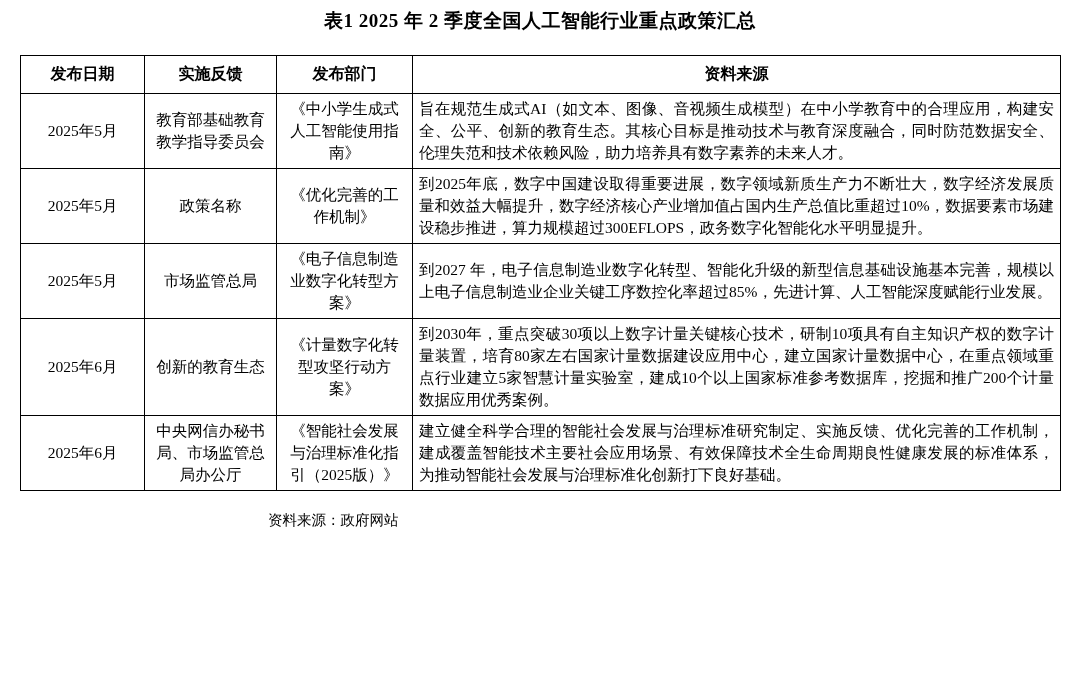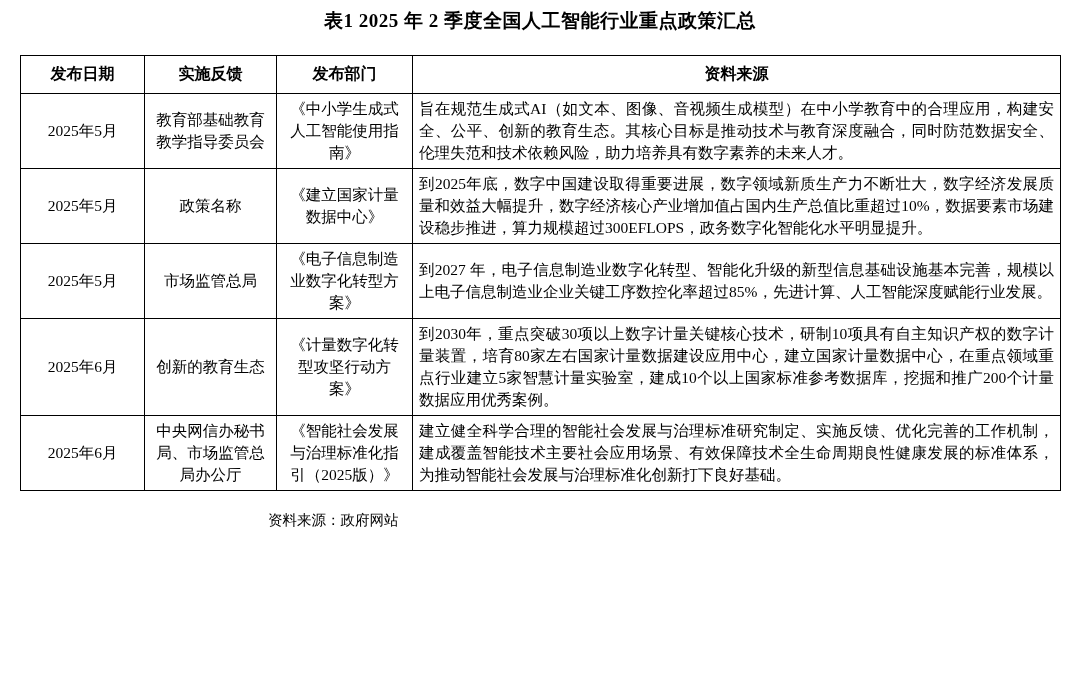--- a/index.html
+++ b/index.html
@@ -98,21 +98,21 @@
     <tbody>
       <tr>
         <td class="cell-date">2025年5月</td>
         <td class="cell-name">教育部基础教育教学指导委员会</td>
         <td class="cell-dept">《中小学生成式人工智能使用指南》</td>
         <td class="cell-content">旨在规范生成式AI（如文本、图像、音视频生成模型）在中小学教育中的合理应用，构建安全、公平、创新的教育生态。其核心目标是推动技术与教育深度融合，同时防范数据安全、伦理失范和技术依赖风险，助力培养具有数字素养的未来人才。</td>
       </tr>
       <tr>
         <td class="cell-date">2025年5月</td>
         <td class="cell-name">政策名称</td>
-        <td class="cell-dept">《建立国家计量数据中心》</td>
+        <td class="cell-dept">《优化完善的工作机制》</td>
         <td class="cell-content">到2025年底，数字中国建设取得重要进展，数字领域新质生产力不断壮大，数字经济发展质量和效益大幅提升，数字经济核心产业增加值占国内生产总值比重超过10%，数据要素市场建设稳步推进，算力规模超过300EFLOPS，政务数字化智能化水平明显提升。</td>
       </tr>
       <tr>
         <td class="cell-date">2025年5月</td>
         <td class="cell-name">市场监管总局</td>
         <td class="cell-dept">《电子信息制造业数字化转型方案》</td>
         <td class="cell-content">到2027 年，电子信息制造业数字化转型、智能化升级的新型信息基础设施基本完善，规模以上电子信息制造业企业关键工序数控化率超过85%，先进计算、人工智能深度赋能行业发展。</td>
       </tr>
       <tr>
         <td class="cell-date">2025年6月</td>

